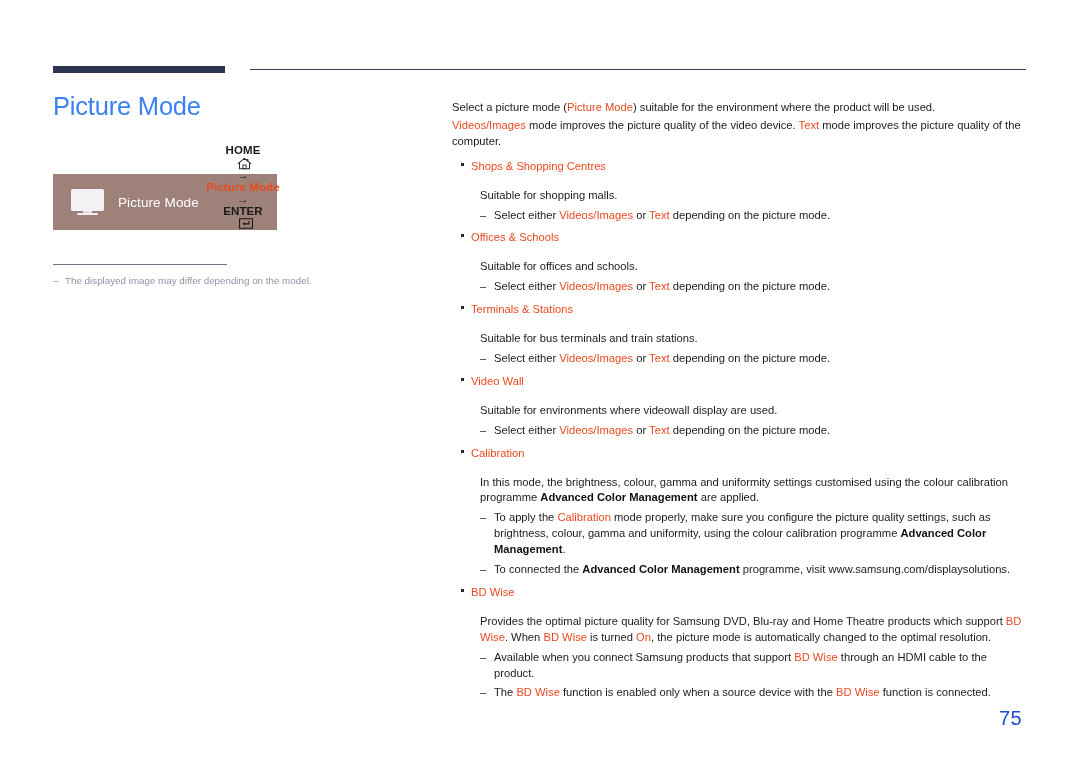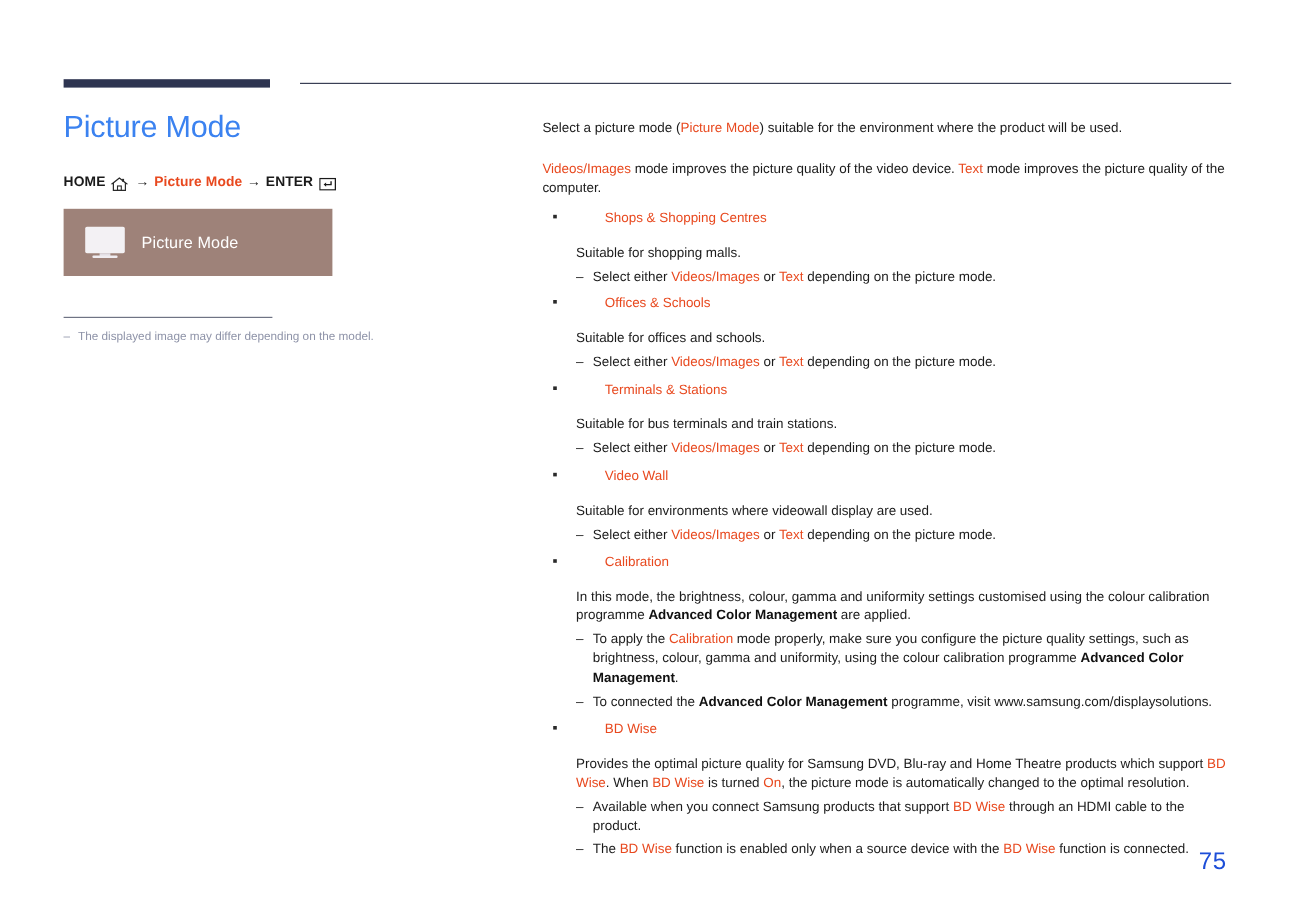--- a/index.html
+++ b/index.html
@@ -49,20 +49,21 @@
   .breadcrumb {
     margin-top: 24px;
     font-size: 11.5px;
     color: #1a1a1a;
     font-weight: bold;
     letter-spacing: 0.1px;
     white-space: nowrap;
     display: flex;
     align-items: center;
     height: 16px;
+    flex-direction: column;
   }
   .breadcrumb .bc-text { }
   .breadcrumb .bc-accent { color: #e8491f; }
   .breadcrumb .bc-arrow { margin: 0 4px; font-weight: normal; }
   .icon-home { display: inline-block; width: 15px; height: 13px; margin: 0 2px 0 4px; position: relative; top: 1px; }
   .icon-enter { display: inline-block; width: 14px; height: 11px; margin-left: 5px; position: relative; top: 1px; }
 
   
   .menu-panel {
     margin-top: 14px;
@@ -123,29 +124,28 @@
 
   
   .right-col {
     position: absolute;
     left: 452px; top: 100px;
     width: 575px;
     font-size: 11.2px;
     color: #1b1b1b;
     line-height: 1.42;
   }
-  .para { margin-bottom: 18px; }
+  .para { margin-bottom: 2px; }
   .para.p2 { margin-bottom: 9px; }
 
   .bullet-block { margin-bottom: 2px; }
   .bullet-row {
     display: flex;
     align-items: flex-start;
     margin-top: 7px;
-    gap: 33px;
   }
   .bullet-dot {
     width: 19px; flex: none;
     padding-left: 9px;
     padding-top: 4px;
   }
   .bullet-dot i {
     display: block;
     width: 3px; height: 3px;
     background: #2a2a2a;

